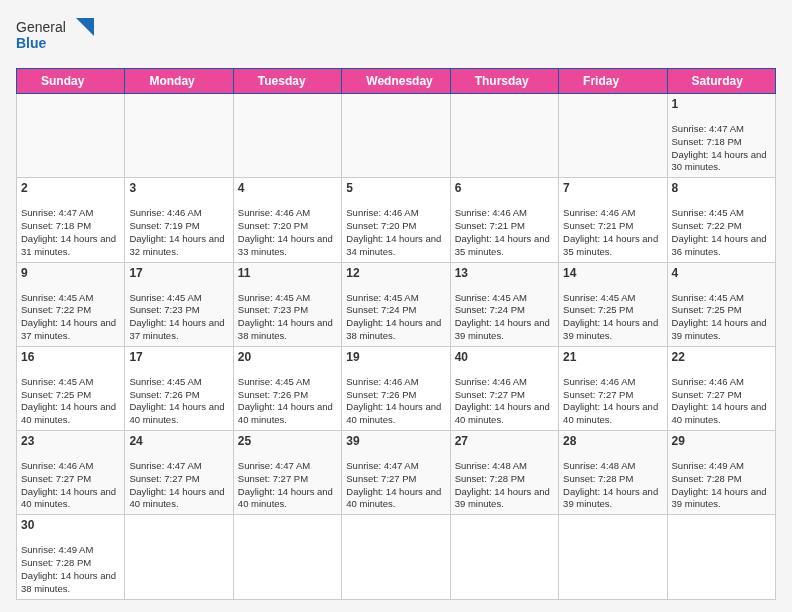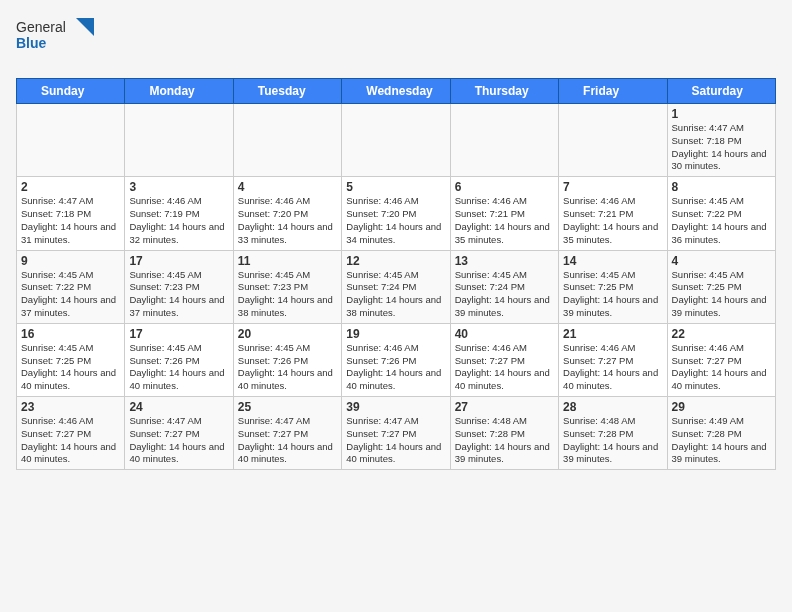--- a/index.html
+++ b/index.html
@@ -7,21 +7,21 @@
       font-family: Arial, sans-serif;
       background: #f5f5f5;
       width: 792px;
       min-height: 612px;
       padding: 16px;
     }
     .header-area {
       display: flex;
       justify-content: space-between;
       align-items: flex-end;
-      margin-bottom: 22px;
+      margin-bottom: 12px;
     }
     .logo {
       display: flex;
       align-items: center;
       gap: 4px;
     }
     .title-area {
       text-align: right;
     }
     .month-title {
@@ -60,28 +60,28 @@
     .day-number {
       font-size: 12px;
       font-weight: bold;
       color: #333;
       display: block;
     }
     .day-info {
       font-size: 9.5px;
       color: #333;
       line-height: 1.35;
-      margin-top: 1px;
+      margin-top: 12px;
     }
     .empty-cell {
       background: #fafafa;
     }
     tr:nth-child(odd) td { background: #f9f9f9; }
     tr:nth-child(even) td { background: #ffffff; }
-    .calendar thead tr th { background: #3b82f6; padding-left: 24px; }
+    .calendar thead tr th { background: #ec4899; padding-left: 24px; }
   </style>
 </head>
 <body>
 
 <div class="header-area">
   <div class="logo">
       <svg width="80" height="40" viewBox="0 0 80 40">
         <polygon points="60,2 78,2 78,20" fill="#1a6bb5"></polygon>
         <text x="0" y="16" font-size="14" fill="#333" font-family="Arial">General</text>
         <text x="0" y="32" font-size="14" fill="#1a6bb5" font-weight="bold" font-family="Arial">Blue</text>
@@ -289,14 +289,28 @@
 Sunset: 7:28 PM
 Daylight: 14 hours and 39 minutes.</div>
         </td>
         <td>
           <span class="day-number">29</span>
           <div class="day-info">Sunrise: 4:49 AM
 Sunset: 7:28 PM
 Daylight: 14 hours and 39 minutes.</div>
         </td>
       </tr>
+      <tr>
+        <td>
+          <span class="day-number">30</span>
+          <div class="day-info">Sunrise: 4:49 AM
+Sunset: 7:28 PM
+Daylight: 14 hours and 38 minutes.</div>
+        </td>
+        <td class="empty-cell"></td>
+        <td class="empty-cell"></td>
+        <td class="empty-cell"></td>
+        <td class="empty-cell"></td>
+        <td class="empty-cell"></td>
+        <td class="empty-cell"></td>
+      </tr>
     </tbody>
 </table>
 
 </body></html>

